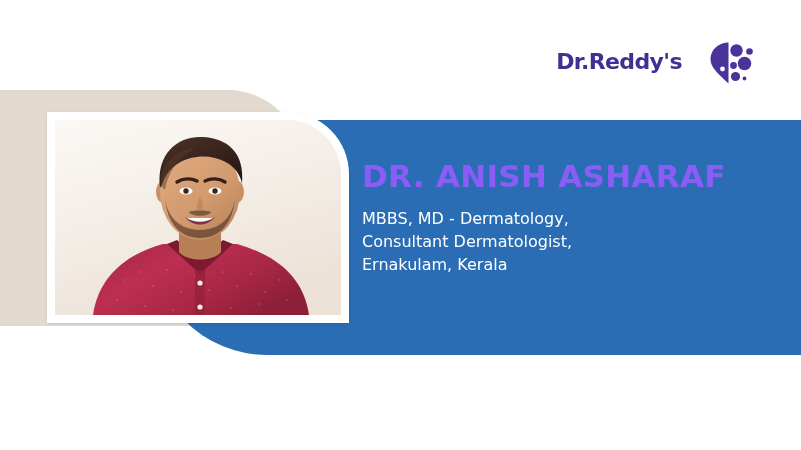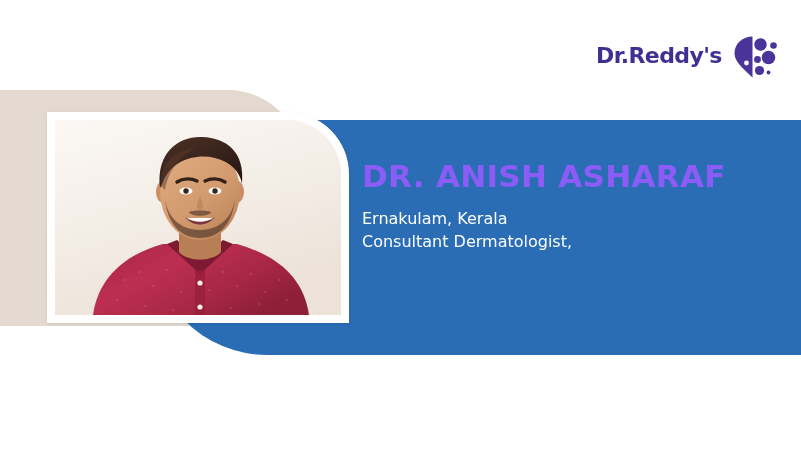--- a/index.html
+++ b/index.html
@@ -22,26 +22,27 @@
     width: 801px;
     height: 450px;
     background: #ffffff;
     overflow: hidden;
   }
 
   
   .brand-logo {
     position: absolute;
     left: 596px;
-    top: 30px;
+    top: 36px;
     width: 160px;
     height: 52px;
     display: flex;
     align-items: center;
-    gap: 8px;
+    gap: 24px;
+    justify-content: flex-end;
   }
   .brand-wordmark {
     font-family: "DejaVu Sans", sans-serif;
     font-size: 22px;
     font-weight: bold;
     letter-spacing: -0.6px;
     color: #3e3191;
     line-height: 1;
     white-space: nowrap;
   }
@@ -224,22 +225,23 @@
 
           <path d="M130 97 C 138 107, 152 107, 160 97 C 152 102, 138 102, 130 97 Z" fill="#7d3340"></path>
           <path d="M132 98 C 139 103, 151 103, 158 98 Z" fill="#ffffff"></path>
         </g>
       </svg>
     </div>
   </div>
 
   <div class="text-block">
     <div class="doctor-name">DR. ANISH ASHARAF</div>
+    <div class="credential-line">MBBS, MD - Dermatology,</div>
+    <div class="credential-line">Consultant Dermatologist,</div>
     <div class="credential-line">Ernakulam, Kerala</div>
-    <div class="credential-line">Consultant Dermatologist,</div>
   </div>
 
   <div class="brand-logo">
     <span class="brand-wordmark">Dr.Reddy's</span>
     <svg class="brand-mark" viewBox="0 0 50 48">
 
       <path d="M22.5 4.5 C 13 4.5, 4.5 11.5, 4.5 21 C 4.5 29, 11 35, 22.5 45.5 Z" fill="#4a3399"></path>
       <circle cx="16.5" cy="31" r="2.4" fill="#ffffff"></circle>
 
       <circle cx="30.5" cy="12.5" r="6.2" fill="#4a3399"></circle>

